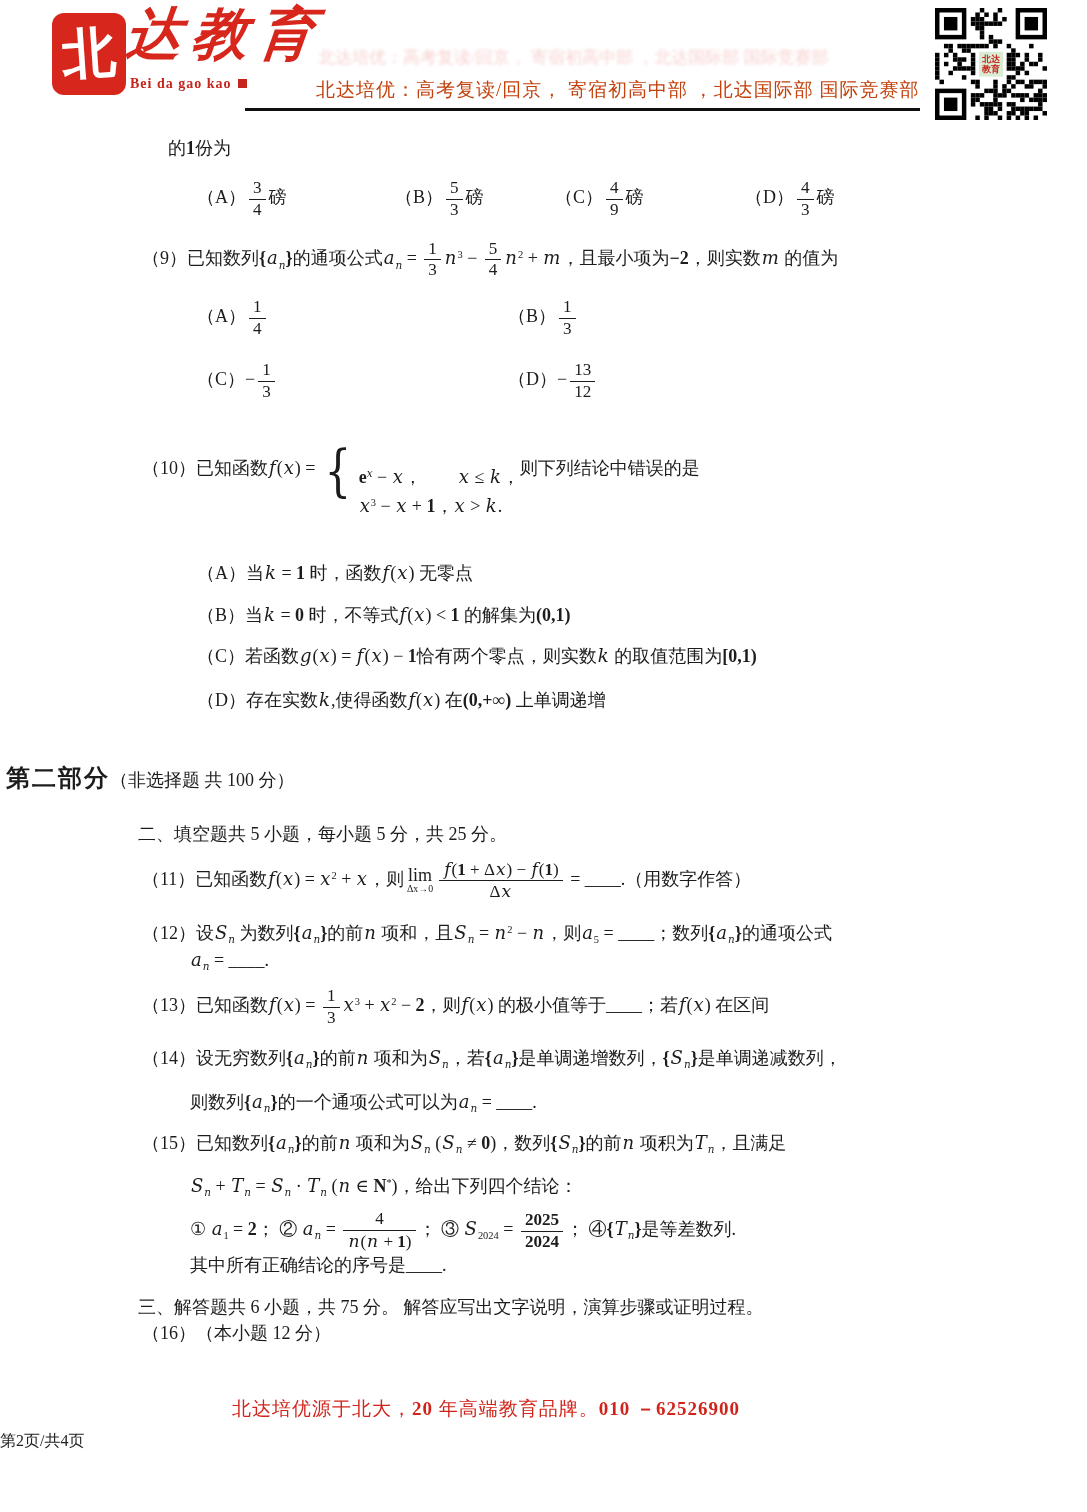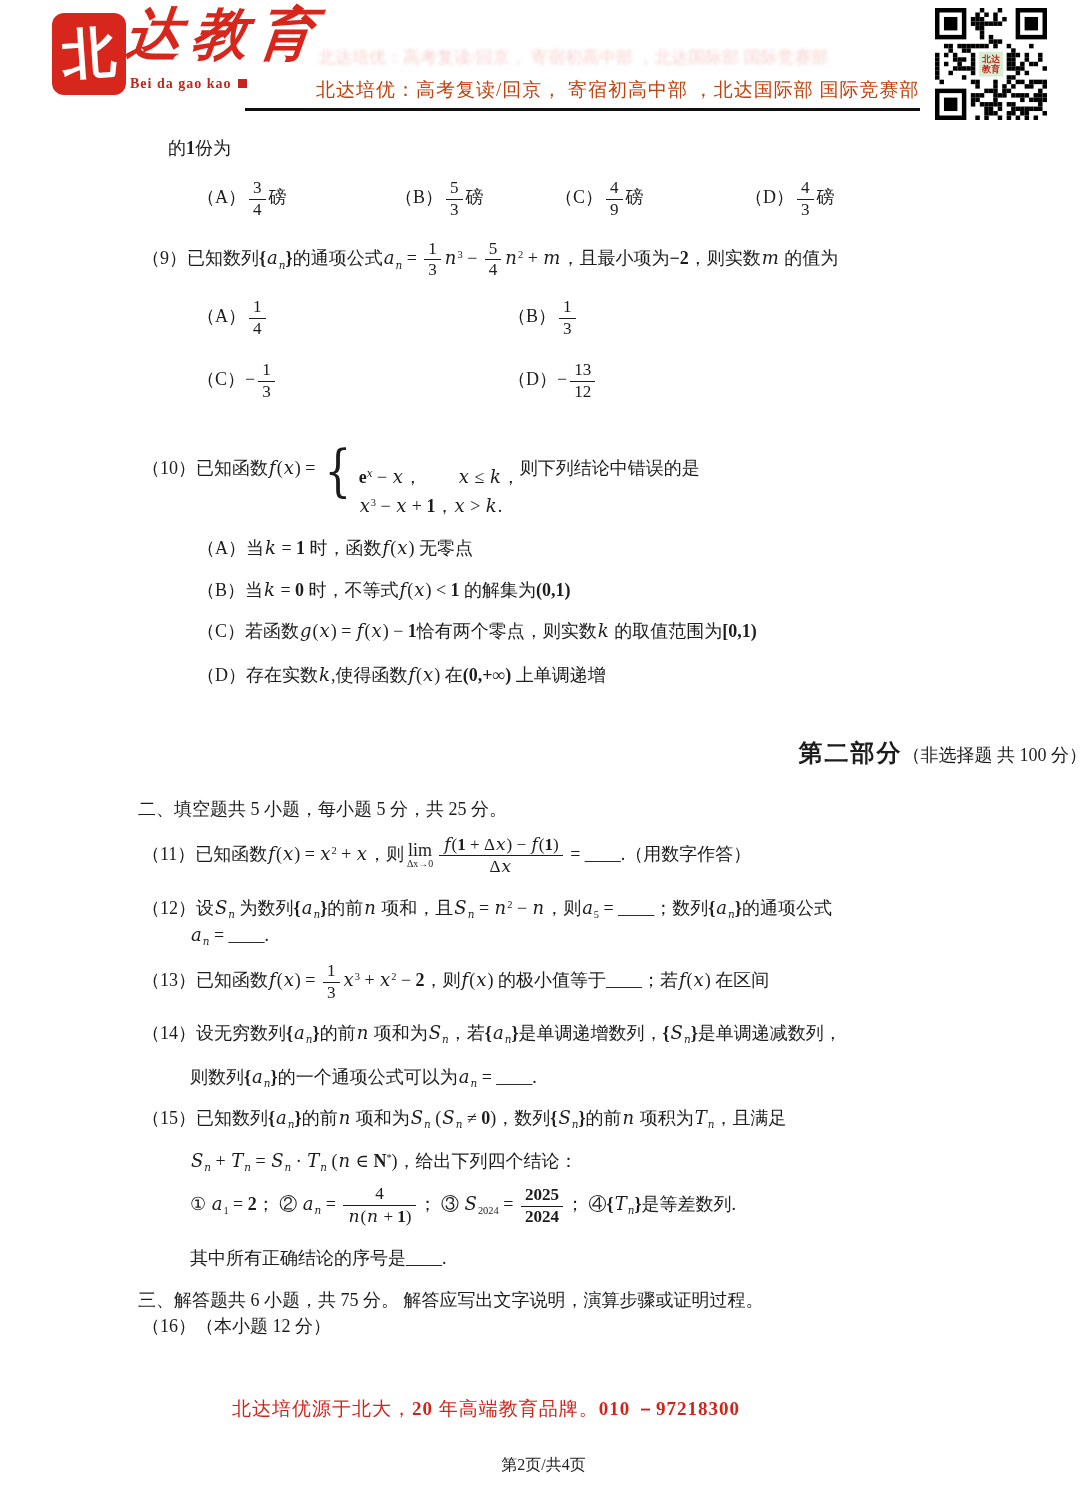--- a/index.html
+++ b/index.html
@@ -25,21 +25,21 @@
            padding:2px 3px;text-align:center;white-space:pre-line;}
 
   
   .doc{position:absolute;top:131px;left:0;width:100%;font-size:18px;line-height:1.45;}
   .ln{position:relative;}
   .iS{margin-left:138px;}  
   .iQ{margin-left:142px;}  
   .iA{margin-left:168px;}  
   .iO{margin-left:197px;}  
   .iC{margin-left:190px;}  
-  .center{text-align:right;margin-left:6px;}
+  .center{text-align:left;margin-left:6px;}
   .col{display:inline-block;vertical-align:middle;}
   .opts4 .col:nth-child(1){width:198px;} .opts4 .col:nth-child(2){width:160px;}
   .opts4 .col:nth-child(3){width:190px;}
   .opts2 .col:nth-child(1){width:311px;}
 
   .rt{}
   .rb{font-weight:bold;}
   .rv{font-family:"DejaVu Serif","Liberation Serif",serif;font-style:italic;padding:0 1px;}
   .rs{font-size:.58em;vertical-align:-.4em;}
   .rsi{font-size:.58em;vertical-align:-.4em;font-style:italic;font-family:"DejaVu Serif",serif;}
@@ -57,21 +57,21 @@
 
   .cases{display:inline-flex;align-items:center;vertical-align:middle;}
   .brace{font-size:56px;font-weight:300;line-height:.85;margin-right:3px;
          font-family:"DejaVu Serif",serif;transform:scaleX(.75);}
   .crows{display:inline-block;margin-top:44px;}
   .crow{display:block;line-height:1.55;white-space:nowrap;}
 
   
   .promo{position:absolute;top:1396px;left:0;width:972px;text-align:center;
          color:#d0241b;font-size:19px;letter-spacing:1px;}
-  .pageno{position:absolute;top:1431px;left:0;width:1087px;text-align:center;font-size:16px;color:#222;margin-top:24px;}
+  .pageno{position:absolute;top:1431px;left:0;width:1087px;font-size:16px;color:#222;}
 </style>
 </head>
 <body>
 
 <div class="page">
 
   <div class="hdr">
     <div class="seal">
       <span>北</span>
     </div>
@@ -270,36 +270,36 @@
       <div class="ln iQ" style="margin-top: 20px;"><span class="rt">（9）已知数列</span><span class="rb">{</span><span class="rv">a</span><span class="rsi">n</span><span class="rb">}</span><span class="rt">的通项公式</span><span class="rv">a</span><span class="rsi">n</span><span class="rt"> = </span><span class="fr"><span class="fn"><span class="rt">1</span></span><span class="fd"><span class="rt">3</span></span></span><span class="rv">n</span><span class="rp">3</span><span class="rt"> − </span><span class="fr"><span class="fn"><span class="rt">5</span></span><span class="fd"><span class="rt">4</span></span></span><span class="rv">n</span><span class="rp">2</span><span class="rt"> + </span><span class="rv">m</span><span class="rt">，且最小项为</span><span class="rb">−2</span><span class="rt">，则实数</span><span class="rv">m</span><span class="rt"> 的值为</span></div>
       <div class="ln iO opts2" style="margin-top: 18px;"><span class="col"><span class="rt">（A）</span><span class="fr"><span class="fn"><span class="rt">1</span></span><span class="fd"><span class="rt">4</span></span></span></span><span class="col"><span class="rt">（B）</span><span class="fr"><span class="fn"><span class="rt">1</span></span><span class="fd"><span class="rt">3</span></span></span></span></div>
       <div class="ln iO opts2" style="margin-top: 22px;"><span class="col"><span class="rt">（C）</span><span class="rt">−</span><span class="fr"><span class="fn"><span class="rt">1</span></span><span class="fd"><span class="rt">3</span></span></span></span><span class="col"><span class="rt">（D）</span><span class="rt">−</span><span class="fr"><span class="fn"><span class="rt">13</span></span><span class="fd"><span class="rt">12</span></span></span></span></div>
       <div class="ln iQ" style="margin-top: 18px;"><span class="rt">（10）已知函数</span><span class="rv">f</span><span class="rt">(</span><span class="rv">x</span><span class="rt">) = </span><span class="cases">
           <span class="brace">{</span>
           <span class="crows">
             <span class="crow"><span class="rb">e</span><span class="rpi">x</span><span class="rt"> − </span><span class="rv">x</span><span class="rt">，</span><span class="rt">　　</span><span class="rv">x</span><span class="rt"> ≤ </span><span class="rv">k</span><span class="rt">，</span></span>
             <span class="crow"><span class="rv">x</span><span class="rp">3</span><span class="rt"> − </span><span class="rv">x</span><span class="rt"> + </span><span class="rb">1</span><span class="rt">，</span><span class="rv">x</span><span class="rt"> &gt; </span><span class="rv">k</span><span class="rt">.</span></span>
           </span>
         </span><span class="rt">则下列结论中错误的是</span></div>
-      <div class="ln iO" style="margin-top: 14px;"><span class="rt">（A）当</span><span class="rv">k</span><span class="rt"> = </span><span class="rb">1</span><span class="rt"> 时，函数</span><span class="rv">f</span><span class="rt">(</span><span class="rv">x</span><span class="rt">) 无零点</span></div>
+      <div class="ln iO" style="margin-top: 39px;"><span class="rt">（A）当</span><span class="rv">k</span><span class="rt"> = </span><span class="rb">1</span><span class="rt"> 时，函数</span><span class="rv">f</span><span class="rt">(</span><span class="rv">x</span><span class="rt">) 无零点</span></div>
       <div class="ln iO" style="margin-top: 16px;"><span class="rt">（B）当</span><span class="rv">k</span><span class="rt"> = </span><span class="rb">0</span><span class="rt"> 时，不等式</span><span class="rv">f</span><span class="rt">(</span><span class="rv">x</span><span class="rt">) &lt; </span><span class="rb">1</span><span class="rt"> 的解集为</span><span class="rb">(0,1)</span></div>
       <div class="ln iO" style="margin-top: 15px;"><span class="rt">（C）若函数</span><span class="rv">g</span><span class="rt">(</span><span class="rv">x</span><span class="rt">) = </span><span class="rv">f</span><span class="rt">(</span><span class="rv">x</span><span class="rt">) − </span><span class="rb">1</span><span class="rt">恰有两个零点，则实数</span><span class="rv">k</span><span class="rt"> 的取值范围为</span><span class="rb">[0,1)</span></div>
       <div class="ln iO" style="margin-top: 17px;"><span class="rt">（D）存在实数</span><span class="rv">k</span><span class="rt">,使得函数</span><span class="rv">f</span><span class="rt">(</span><span class="rv">x</span><span class="rt">) 在</span><span class="rb">(0,+∞)</span><span class="rt"> 上单调递增</span></div>
       <div class="ln center" style="margin-top: 48px;"><span class="rh">第二部分</span><span class="rt">（非选择题 共 100 分）</span></div>
       <div class="ln iS" style="margin-top: 26px;"><span class="rt">二、填空题共 5 小题，每小题 5 分，共 25 分。</span></div>
       <div class="ln iQ" style="margin-top: 12px;"><span class="rt">（11）已知函数</span><span class="rv">f</span><span class="rt">(</span><span class="rv">x</span><span class="rt">) = </span><span class="rv">x</span><span class="rp">2</span><span class="rt"> + </span><span class="rv">x</span><span class="rt">，则</span><span class="lim"><span class="l1">lim</span><span class="l2">Δx→0</span></span><span class="fr"><span class="fn"><span class="rv">f</span><span class="rt">(</span><span class="rb">1</span><span class="rt"> + Δ</span><span class="rv">x</span><span class="rt">) − </span><span class="rv">f</span><span class="rt">(</span><span class="rb">1</span><span class="rt">)</span></span><span class="fd"><span class="rt">Δ</span><span class="rv">x</span></span></span><span class="rt"> = ____.（用数字作答）</span></div>
       <div class="ln iQ" style="margin-top: 18px;"><span class="rt">（12）设</span><span class="rv">S</span><span class="rsi">n</span><span class="rt"> 为数列</span><span class="rb">{</span><span class="rv">a</span><span class="rsi">n</span><span class="rb">}</span><span class="rt">的前</span><span class="rv">n</span><span class="rt"> 项和，且</span><span class="rv">S</span><span class="rsi">n</span><span class="rt"> = </span><span class="rv">n</span><span class="rp">2</span><span class="rt"> − </span><span class="rv">n</span><span class="rt">，则</span><span class="rv">a</span><span class="rs">5</span><span class="rt"> = ____；数列</span><span class="rb">{</span><span class="rv">a</span><span class="rsi">n</span><span class="rb">}</span><span class="rt">的通项公式</span></div>
       <div class="ln iC" style=""><span class="rv">a</span><span class="rsi">n</span><span class="rt"> = ____.</span></div>
       <div class="ln iQ" style="margin-top: 12px;"><span class="rt">（13）已知函数</span><span class="rv">f</span><span class="rt">(</span><span class="rv">x</span><span class="rt">) = </span><span class="fr"><span class="fn"><span class="rt">1</span></span><span class="fd"><span class="rt">3</span></span></span><span class="rv">x</span><span class="rp">3</span><span class="rt"> + </span><span class="rv">x</span><span class="rp">2</span><span class="rt"> − </span><span class="rb">2</span><span class="rt">，则</span><span class="rv">f</span><span class="rt">(</span><span class="rv">x</span><span class="rt">) 的极小值等于____；若</span><span class="rv">f</span><span class="rt">(</span><span class="rv">x</span><span class="rt">) 在区间</span></div>
       <div class="ln iQ" style="margin-top: 18px;"><span class="rt">（14）设无穷数列</span><span class="rb">{</span><span class="rv">a</span><span class="rsi">n</span><span class="rb">}</span><span class="rt">的前</span><span class="rv">n</span><span class="rt"> 项和为</span><span class="rv">S</span><span class="rsi">n</span><span class="rt">，若</span><span class="rb">{</span><span class="rv">a</span><span class="rsi">n</span><span class="rb">}</span><span class="rt">是单调递增数列，</span><span class="rb">{</span><span class="rv">S</span><span class="rsi">n</span><span class="rb">}</span><span class="rt">是单调递减数列，</span></div>
       <div class="ln iC" style="margin-top: 16px;"><span class="rt">则数列</span><span class="rb">{</span><span class="rv">a</span><span class="rsi">n</span><span class="rb">}</span><span class="rt">的一个通项公式可以为</span><span class="rv">a</span><span class="rsi">n</span><span class="rt"> = ____.</span></div>
       <div class="ln iQ" style="margin-top: 14px;"><span class="rt">（15）已知数列</span><span class="rb">{</span><span class="rv">a</span><span class="rsi">n</span><span class="rb">}</span><span class="rt">的前</span><span class="rv">n</span><span class="rt"> 项和为</span><span class="rv">S</span><span class="rsi">n</span><span class="rt"> (</span><span class="rv">S</span><span class="rsi">n</span><span class="rt"> ≠ </span><span class="rb">0</span><span class="rt">)，数列</span><span class="rb">{</span><span class="rv">S</span><span class="rsi">n</span><span class="rb">}</span><span class="rt">的前</span><span class="rv">n</span><span class="rt"> 项积为</span><span class="rv">T</span><span class="rsi">n</span><span class="rt">，且满足</span></div>
       <div class="ln iC" style="margin-top: 16px;"><span class="rv">S</span><span class="rsi">n</span><span class="rt"> + </span><span class="rv">T</span><span class="rsi">n</span><span class="rt"> = </span><span class="rv">S</span><span class="rsi">n</span><span class="rt"> · </span><span class="rv">T</span><span class="rsi">n</span><span class="rt"> (</span><span class="rv">n</span><span class="rt"> ∈ </span><span class="rb">N</span><span class="rp">*</span><span class="rt">)，给出下列四个结论：</span></div>
       <div class="ln iC" style="margin-top: 10px;"><span class="rt">① </span><span class="rv">a</span><span class="rs">1</span><span class="rt"> = </span><span class="rb">2</span><span class="rt">；  ② </span><span class="rv">a</span><span class="rsi">n</span><span class="rt"> = </span><span class="fr"><span class="fn"><span class="rt">4</span></span><span class="fd"><span class="rv">n</span><span class="rt">(</span><span class="rv">n</span><span class="rt"> + </span><span class="rb">1</span><span class="rt">)</span></span></span><span class="rt">；  ③ </span><span class="rv">S</span><span class="rs">2024</span><span class="rt"> = </span><span class="fr"><span class="fn"><span class="rb">2025</span></span><span class="fd"><span class="rb">2024</span></span></span><span class="rt">；  ④</span><span class="rb">{</span><span class="rv">T</span><span class="rsi">n</span><span class="rb">}</span><span class="rt">是等差数列.</span></div>
-      <div class="ln iC" style="margin-top: 18px;"><span class="rt">其中所有正确结论的序号是____.</span></div>
+      <div class="ln iC" style=""><span class="rt">其中所有正确结论的序号是____.</span></div>
       <div class="ln iS" style="margin-top: 16px;"><span class="rt">三、解答题共 6 小题，共 75 分。 解答应写出文字说明，演算步骤或证明过程。</span></div>
       <div class="ln iQ" style=""><span class="rt">（16）（本小题 12 分）</span></div>
     </div>
 
-  <div class="promo" id="promo"><span class="rt">北达培优源于北大，</span><span class="rb">20</span><span class="rt"> 年高端教育品牌。</span><span class="rb">010 －97218300</span></div>
+  <div class="promo" id="promo"><span class="rt">北达培优源于北大，</span><span class="rb">20</span><span class="rt"> 年高端教育品牌。</span><span class="rb">010 －62526900</span></div>
   <div class="pageno">第2页/共4页</div>
 
 </div>
 
 </body></html>

